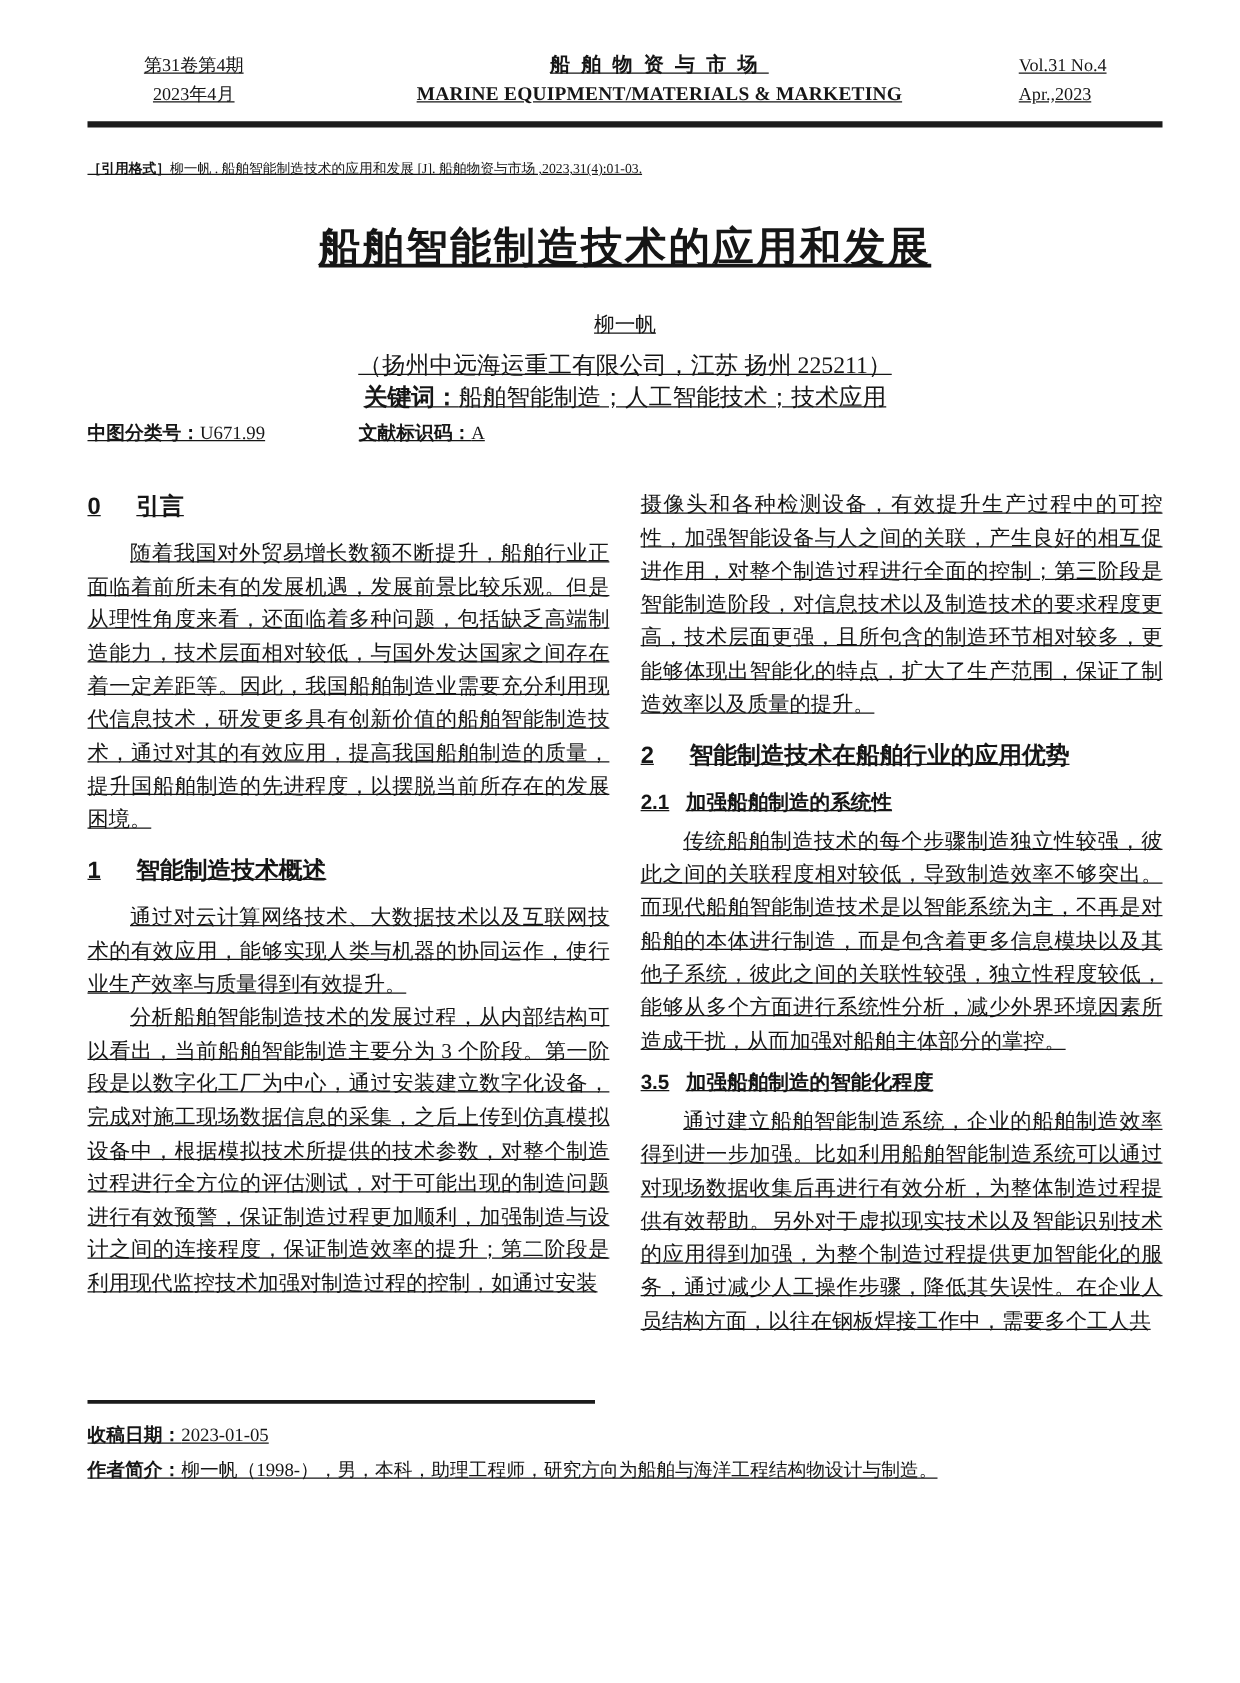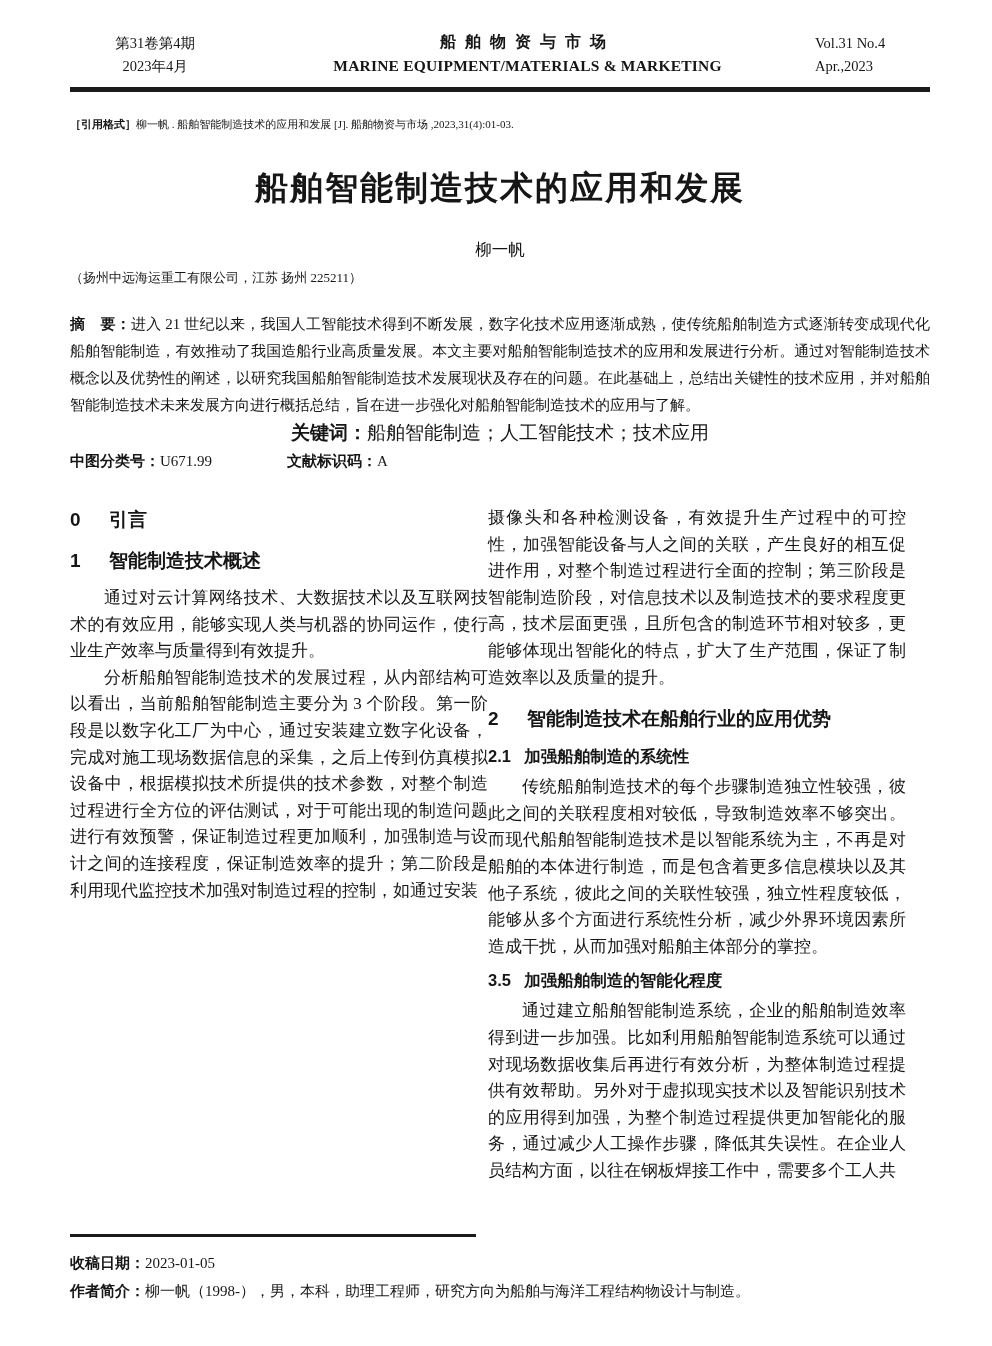--- a/index.html
+++ b/index.html
@@ -6,21 +6,22 @@
   body {
     width: 992px; height: 1346px;
     background: #ffffff;
     color: #161616;
     font-family: "Liberation Serif", "DejaVu Serif", serif;
     overflow: hidden;
   }
   .page {
     box-sizing: border-box;
     width: 992px; height: 1106px;
-    padding: 32px 62px 0 70px;
+    padding: 42px 62px 0 70px;
+    text-decoration: underline;
   }
 
   
   .masthead { display: flex; align-items: flex-start; }
   .mast-left { width: 170px; text-align: center; font-size: 14.5px; line-height: 23px; }
   .mast-center { flex: 1; text-align: center; }
   .journal-cn {
     font-size: 16px; font-weight: bold; letter-spacing: 9px;
     font-family: "Liberation Serif", serif;
   }
@@ -32,32 +33,32 @@
   .citation { margin: 25px 0 0; font-size: 11px; }
   .bold-label { font-weight: bold; font-family: "Liberation Sans", sans-serif; }
 
   
   .article-title {
     margin: 34px 0 0; text-align: center;
     font-size: 33px; font-weight: bold; letter-spacing: 2px;
     font-family: "Liberation Sans", sans-serif;
   }
   .author-name { margin-top: 28px; text-align: center; font-size: 16.5px; }
-  .affiliation { margin-top: 8px; font-size: 13px; }
+  .affiliation { margin-top: 8px; text-align: center; font-size: 19px; }
 
   
   .abstract-block { margin-top: 23px; font-size: 15px; line-height: 27px; text-align: justify; }
   .keywords-line { font-size: 19px; line-height: 27px; text-align: center; }
   .meta-row { display: flex; font-size: 15px; line-height: 27px; margin-top: 1px; }
   .meta-clc { width: 217px; }
   .meta-doc { width: 210px; }
   .doi-text { font-weight: bold; }
 
   
-  .columns { display: flex; margin-top: 30px; }
+  .columns { display: flex; gap: 25px; margin-top: 30px; }
   .col { width: 418px; font-size: 17px; line-height: 26.6px; text-align: justify; }
   .col p { margin: 0; text-indent: 2em; }
   .col p.no-indent { text-indent: 0; }
   .sec-h1 {
     font-family: "Liberation Sans", sans-serif;
     font-size: 19px; font-weight: bold;
     margin: 15px 0 11px; line-height: 26px;
   }
   .col > .sec-h1:first-child { margin-top: 2px; }
   .sec-h1 .sec-num { margin-right: 1.5em; }
@@ -97,43 +98,41 @@
   <div class="rule-thick"></div>
 
   <p class="citation">
     <span class="bold-label">［引用格式］</span><span>柳一帆 . 船舶智能制造技术的应用和发展 [J]. 船舶物资与市场 ,2023,31(4):01-03.</span>
   </p>
 
   <h1 class="article-title">船舶智能制造技术的应用和发展</h1>
   <div class="author-name">柳一帆</div>
   <div class="affiliation">（扬州中远海运重工有限公司，江苏 扬州 225211）</div>
 
-  <div class="abstract-block">
-    <span class="bold-label">摘　要：</span><span>进入 21 世纪以来，我国人工智能技术得到不断发展，数字化技术应用逐渐成熟，使传统船舶制造方式逐渐转变成现代化船舶智能制造，有效推动了我国造船行业高质量发展。本文主要对船舶智能制造技术的应用和发展进行分析。通过对智能制造技术概念以及优势性的阐述，以研究我国船舶智能制造技术发展现状及存在的问题。在此基础上，总结出关键性的技术应用，并对船舶智能制造技术未来发展方向进行概括总结，旨在进一步强化对船舶智能制造技术的应用与了解。</span>
-  </div>
 
   <div class="keywords-line">
     <span class="bold-label">关键词：</span><span>船舶智能制造；人工智能技术；技术应用</span>
   </div>
 
   <div class="meta-row">
     <span class="meta-clc">
       <span class="bold-label">中图分类号：</span><span>U671.99</span>
     </span>
     <span class="meta-doc">
       <span class="bold-label">文献标识码：</span><span>A</span>
     </span>
   </div>
 
   <div class="columns">
 
     <div class="col">
       <h2 class="sec-h1">
         <span class="sec-num">0</span><span>引言</span>
       </h2>
+      <p>随着我国对外贸易增长数额不断提升，船舶行业正面临着前所未有的发展机遇，发展前景比较乐观。但是从理性角度来看，还面临着多种问题，包括缺乏高端制造能力，技术层面相对较低，与国外发达国家之间存在着一定差距等。因此，我国船舶制造业需要充分利用现代信息技术，研发更多具有创新价值的船舶智能制造技术，通过对其的有效应用，提高我国船舶制造的质量，提升国船舶制造的先进程度，以摆脱当前所存在的发展困境。</p>
       <h2 class="sec-h1">
         <span class="sec-num">1</span><span>智能制造技术概述</span>
       </h2>
       <p>通过对云计算网络技术、大数据技术以及互联网技术的有效应用，能够实现人类与机器的协同运作，使行业生产效率与质量得到有效提升。</p>
       <p>分析船舶智能制造技术的发展过程，从内部结构可以看出，当前船舶智能制造主要分为 3 个阶段。第一阶段是以数字化工厂为中心，通过安装建立数字化设备，完成对施工现场数据信息的采集，之后上传到仿真模拟设备中，根据模拟技术所提供的技术参数，对整个制造过程进行全方位的评估测试，对于可能出现的制造问题进行有效预警，保证制造过程更加顺利，加强制造与设计之间的连接程度，保证制造效率的提升；第二阶段是利用现代监控技术加强对制造过程的控制，如通过安装</p>
     </div>
 
     <div class="col">
       <p class="no-indent">摄像头和各种检测设备，有效提升生产过程中的可控性，加强智能设备与人之间的关联，产生良好的相互促进作用，对整个制造过程进行全面的控制；第三阶段是智能制造阶段，对信息技术以及制造技术的要求程度更高，技术层面更强，且所包含的制造环节相对较多，更能够体现出智能化的特点，扩大了生产范围，保证了制造效率以及质量的提升。</p>
       <h2 class="sec-h1">

